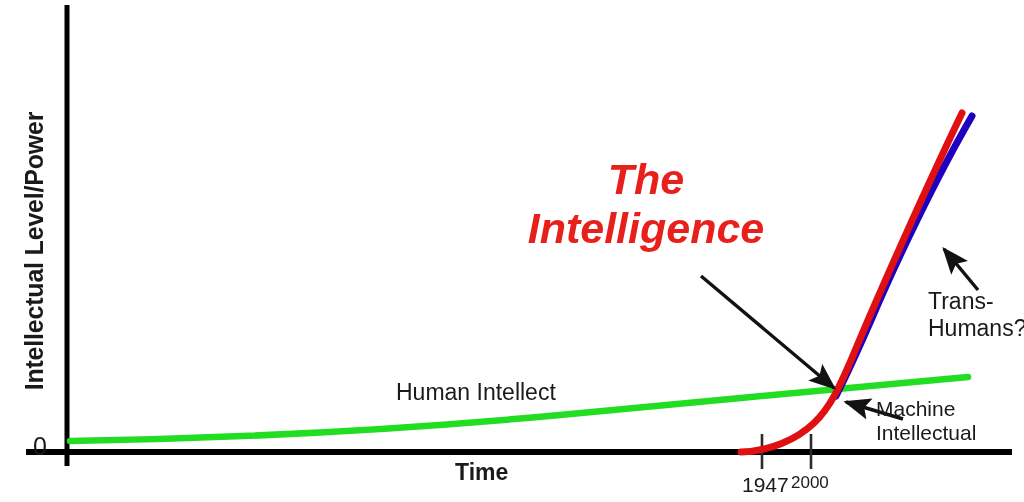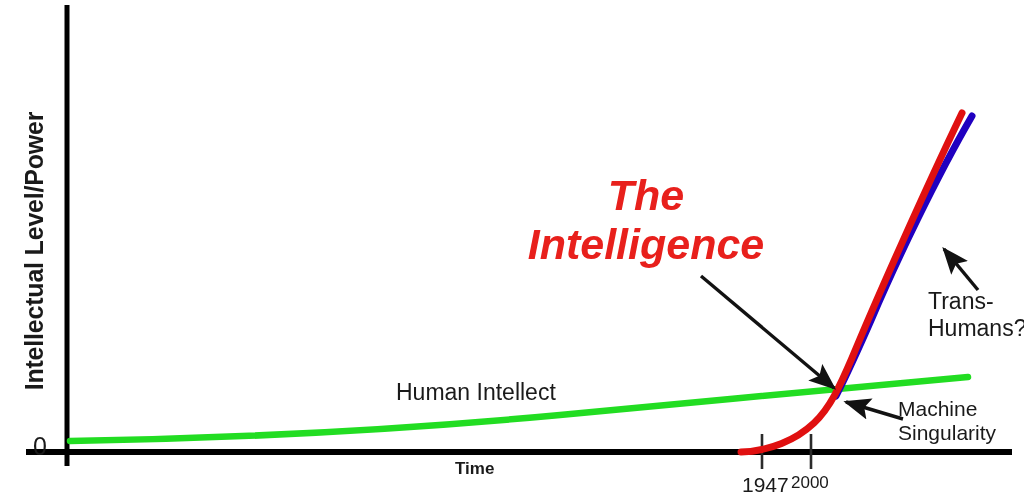--- a/index.html
+++ b/index.html
@@ -48,21 +48,21 @@
   }
   #zero-label {
     left: 33px;
     top: 432px;
     font-size: 25px;
     color: #1a1a1a;
   }
   #xlabel {
     left: 455px;
     top: 459px;
-    font-size: 17px;
+    font-size: 23px;
     font-weight: bold;
   }
   #tick-1950-label {
     left: 742px;
     top: 473px;
     font-size: 21px;
   }
   #tick-2000-label {
     left: 791px;
     top: 473px;
@@ -85,21 +85,21 @@
     font-size: 23px;
   }
   #label-trans-humans {
     left: 928px;
     top: 288px;
     font-size: 23px;
     line-height: 1.17;
     text-align: left;
   }
   #label-machine-intel {
-    left: 898px;
+    left: 876px;
     top: 397px;
     font-size: 21px;
     line-height: 1.15;
     text-align: left;
   }
 </style>
 </head>
 <body>
 
 <div id="stage">
@@ -133,30 +133,30 @@
 
   <div id="ylabel" class="lbl">Intellectual Level/Power</div>
 
   <div id="zero-label" class="lbl">0</div>
 
   <div id="xlabel" class="lbl">Time</div>
 
   <div id="tick-1950-label" class="lbl">1947</div>
   <div id="tick-2000-label" class="lbl">2000</div>
 
-  <div id="title-singularity" style="position:absolute;margin-top:16px;">
+  <div id="title-singularity" style="position:absolute;">
     <div>The</div>
     <div>Intelligence</div>
   </div>
 
   <div id="label-human-intellect" class="lbl">Human Intellect</div>
 
   <div id="label-trans-humans" class="lbl">
     <div>Trans-</div>
     <div>Humans?</div>
   </div>
 
   <div id="label-machine-intel" class="lbl">
     <div>Machine</div>
-    <div>Singularity</div>
+    <div>Intellectual</div>
   </div>
 
 </div>
 
 </body></html>

